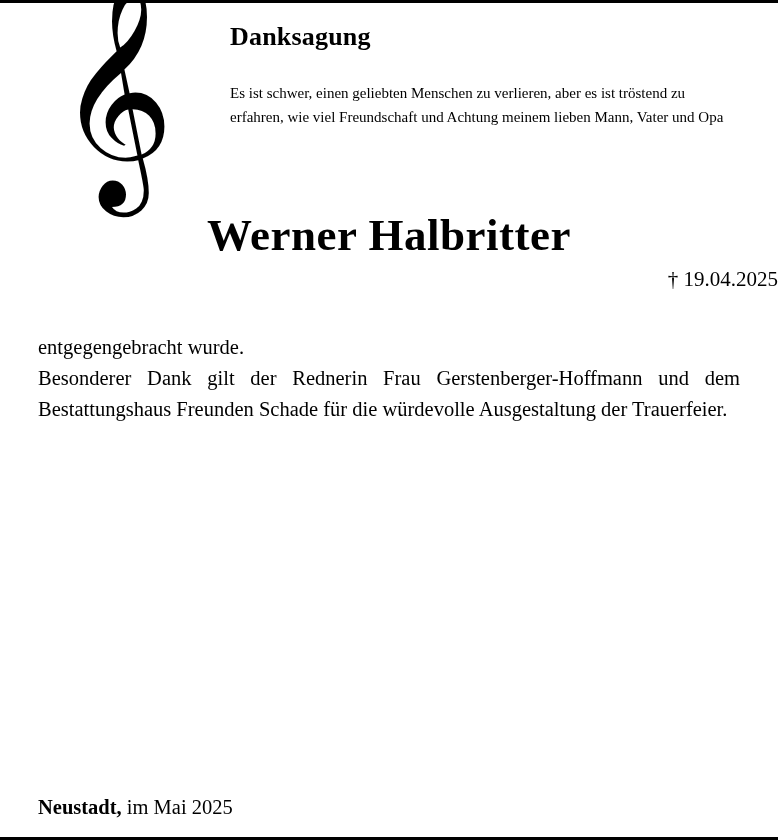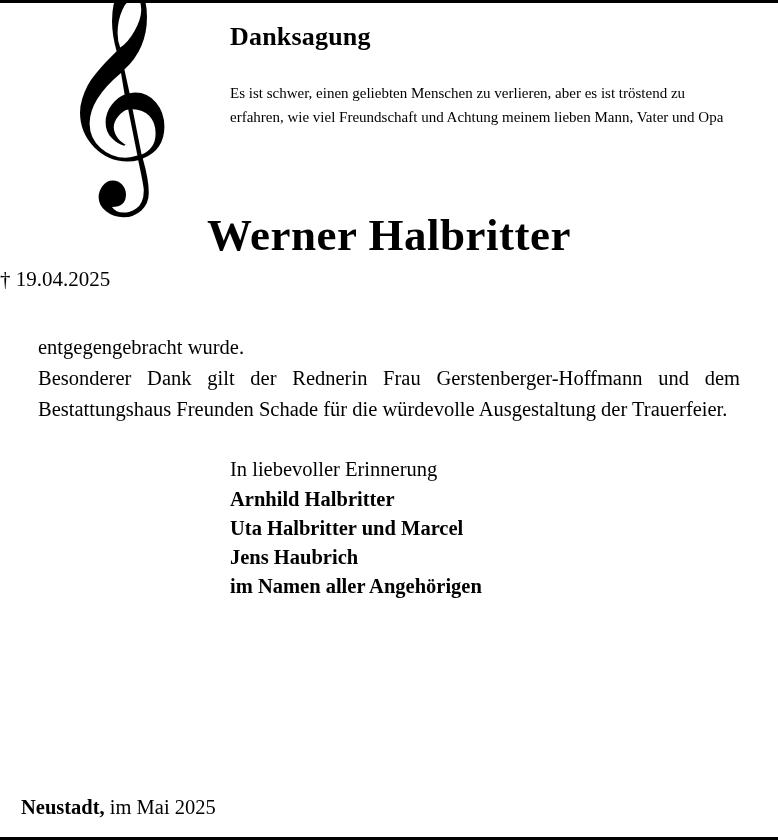--- a/index.html
+++ b/index.html
@@ -56,21 +56,21 @@
     line-height: 1.58;
   }
   .name {
     text-align: center;
     font-size: 45px;
     font-weight: bold;
     letter-spacing: 0.5px;
     margin: 34px 0 0 0;
   }
   .dates {
-    text-align: left;
+    text-align: right;
     font-size: 21px;
     margin: 6px 0 0 0;
   }
   .body-text {
     margin: 40px 0 0 0;
     padding: 0 38px 0 38px;
     font-size: 20.5px;
     line-height: 1.52;
     text-align: justify;
     text-justify: inter-word;
@@ -85,21 +85,21 @@
     line-height: 1.42;
   }
   .sig-line-regular {
     font-weight: normal;
   }
   .sig-line-bold {
     font-weight: bold;
   }
   .footer {
     position: absolute;
-    left: 21px;
+    left: 38px;
     bottom: 18px;
     font-size: 20.5px;
   }
   .footer b {
     font-weight: bold;
   }
 </style>
 </head>
 <body>
 
@@ -116,25 +116,18 @@
   </div>
 
   <div class="name">Werner Halbritter</div>
   <div class="dates">† 19.04.2025</div>
 
   <div class="body-text">
     <p>entgegengebracht wurde.</p>
     <p>Besonderer Dank gilt der Rednerin Frau Gerstenberger-Hoffmann und dem Bestattungshaus Freunden Schade für die würdevolle Ausgestaltung der Trauerfeier.</p>
   </div>
 
-  <div class="signature">
-    <div class="sig-line-regular">In liebevoller Erinnerung</div>
-    <div class="sig-line-bold">Arnhild Halbritter</div>
-    <div class="sig-line-bold">Uta Halbritter und Marcel</div>
-    <div class="sig-line-bold">Jens Haubrich</div>
-    <div class="sig-line-bold">im Namen aller Angehörigen</div>
-  </div>
 
   <div class="footer">
     <b>Neustadt,</b><span> im Mai 2025</span>
   </div>
 
 </div>
 
 </body></html>

